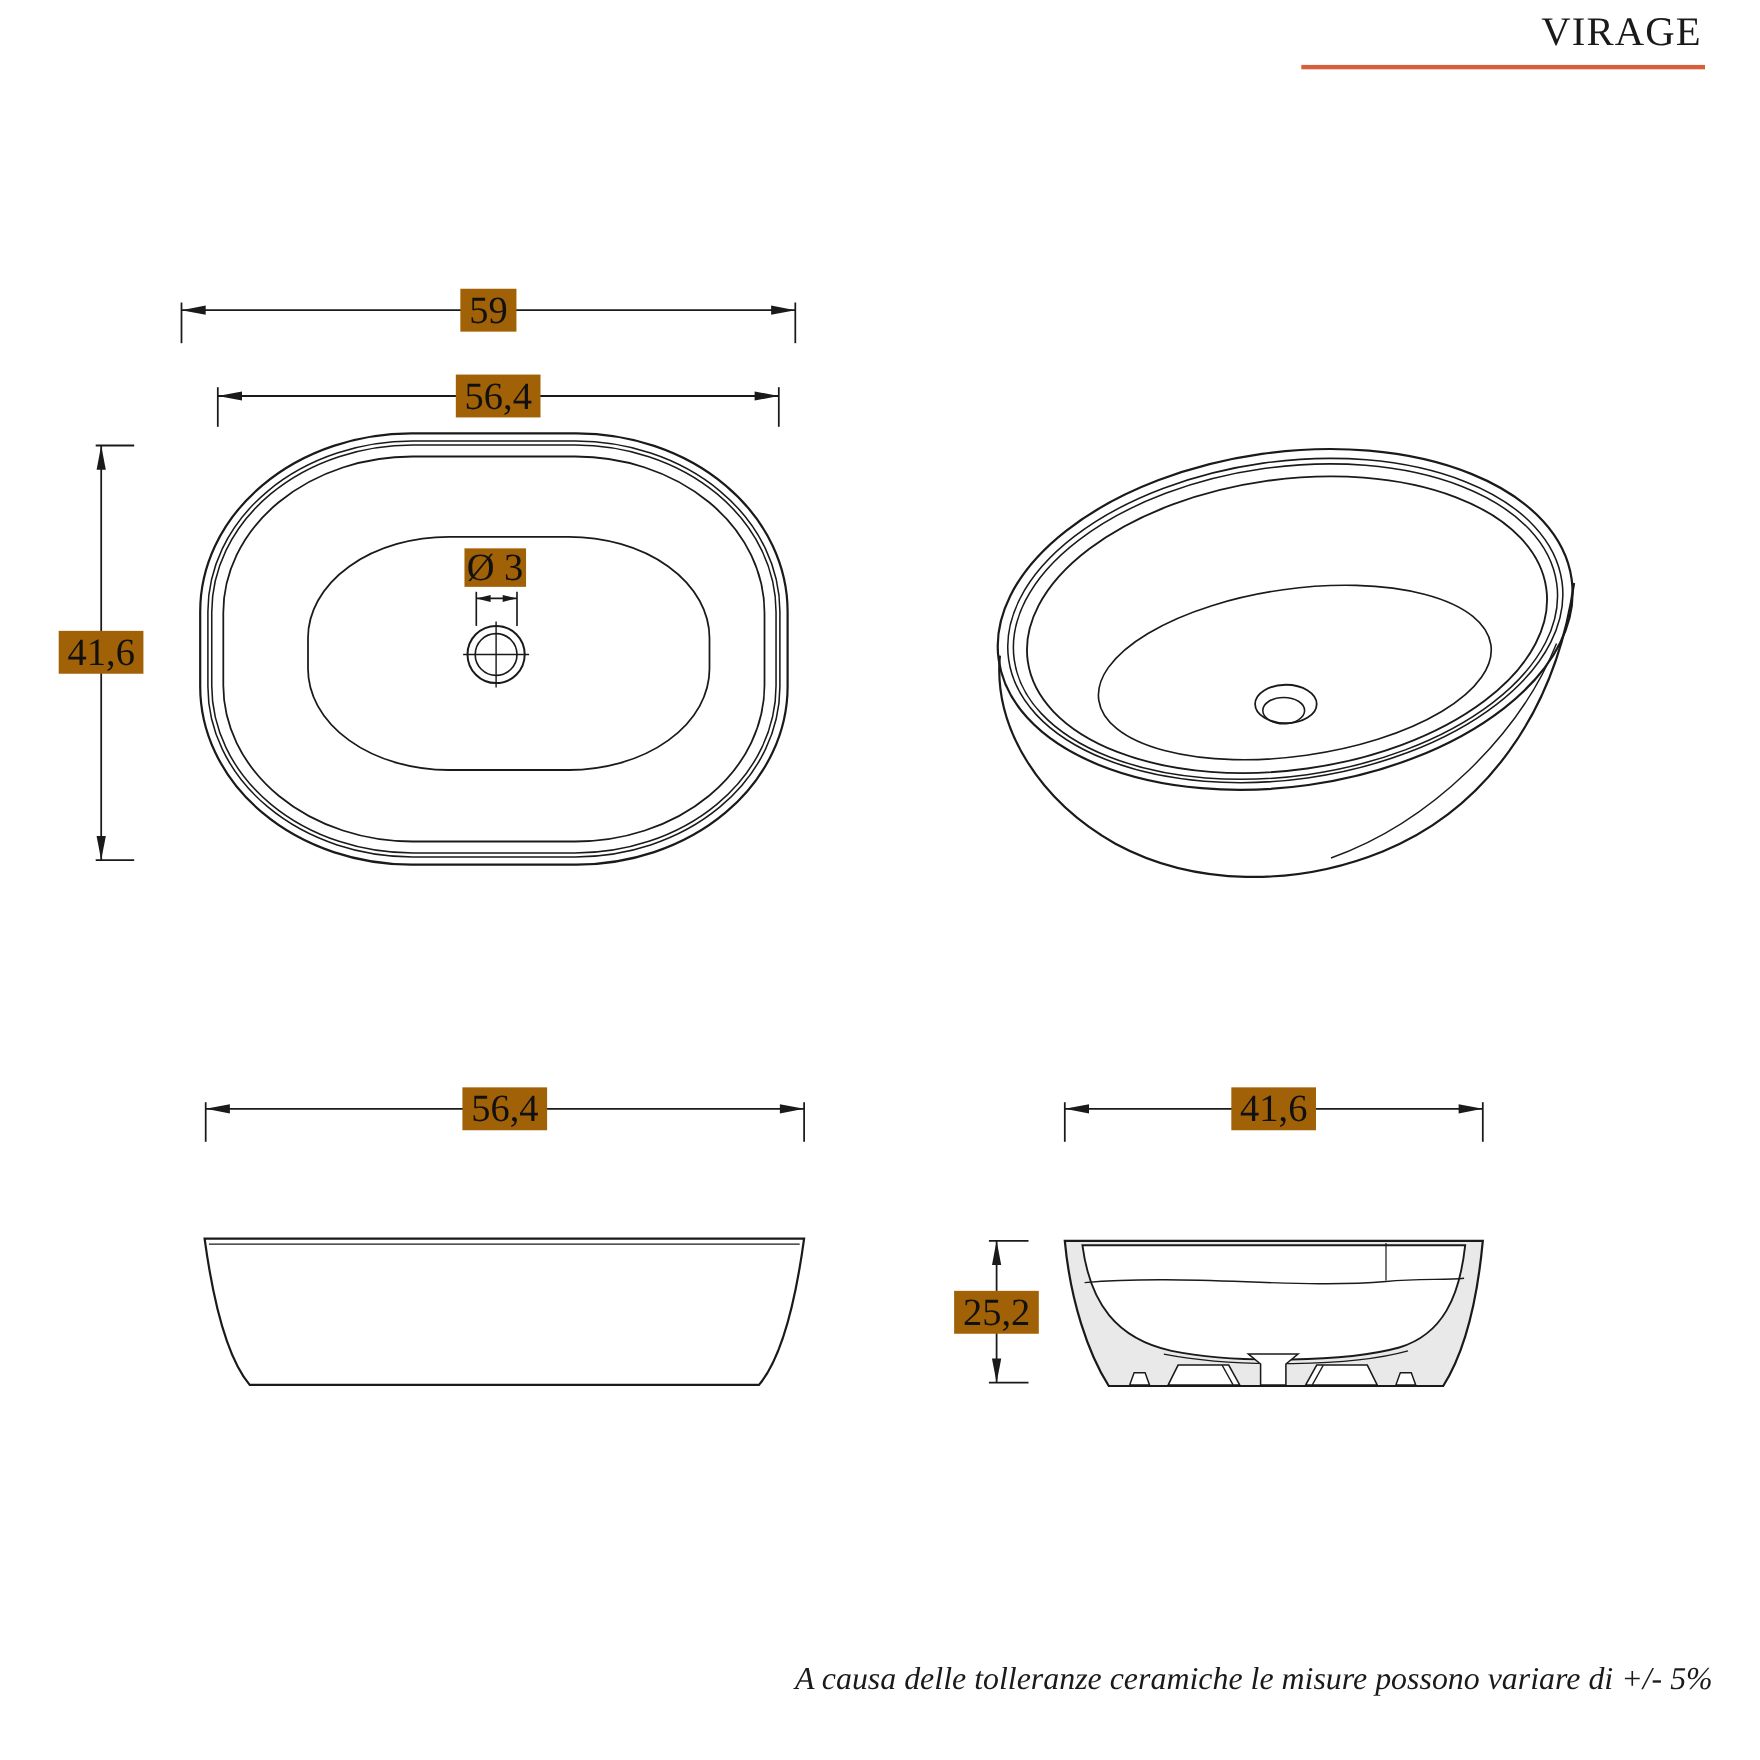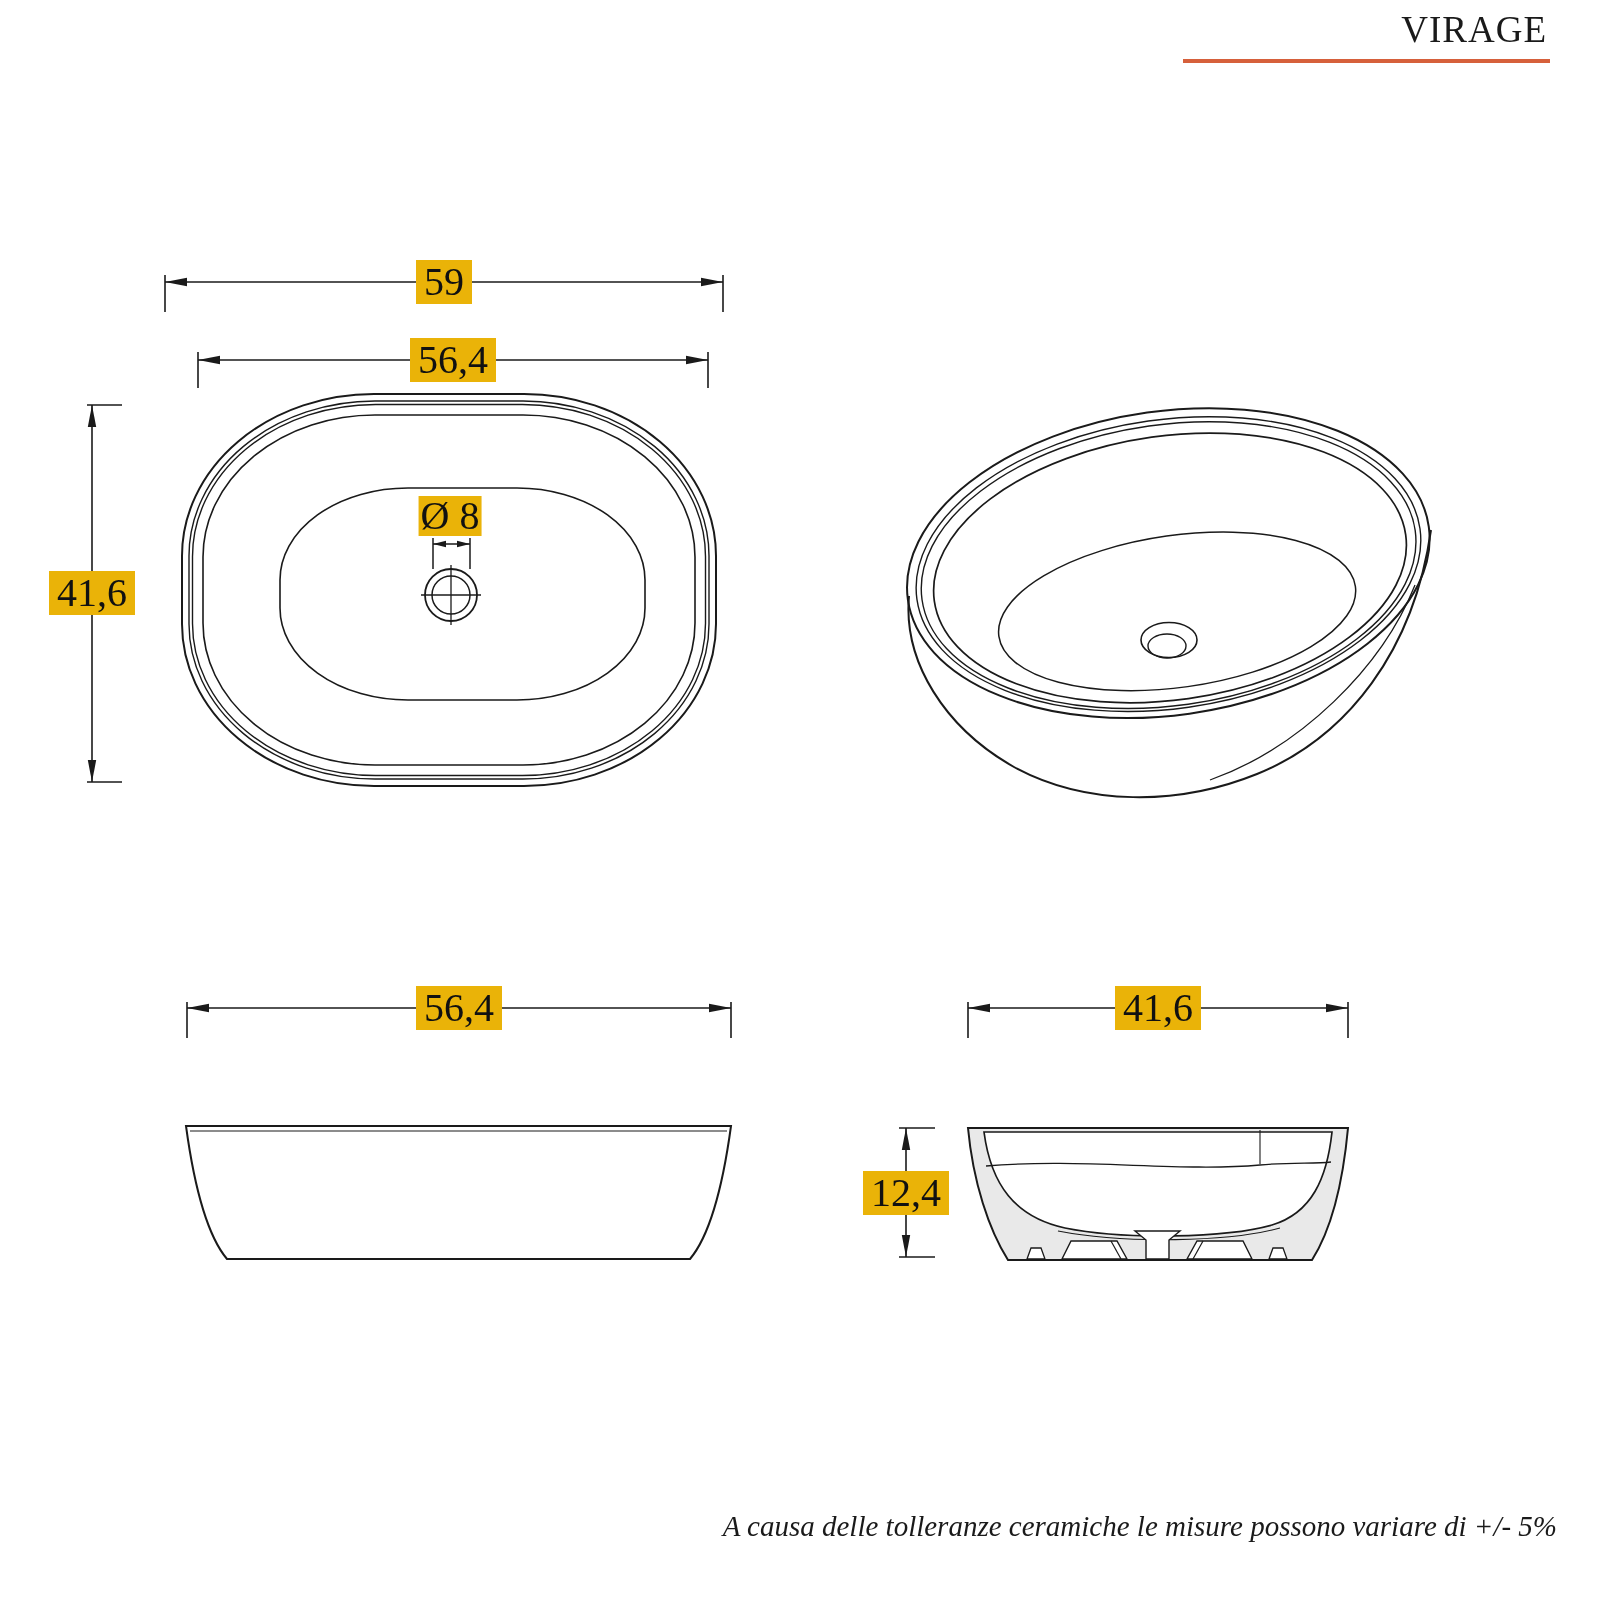--- a/index.html
+++ b/index.html
@@ -7,22 +7,22 @@
     position:relative;width:1600px;height:1600px;background:#ffffff;
     font-family:Liberation Serif, serif;overflow:hidden;
   }
   #drawing{position:absolute;left:0;top:0;}
   .title{
     position:absolute;top:8px;right:53px;font-size:37px;letter-spacing:1px;
     color:#1a1a1a;font-weight:400;
   }
   .accent-rule{position:absolute;top:59px;left:1183px;width:367px;height:4px;}
   .dim-label{
-    position:absolute;transform:translate(-50%,-50%);background:#eab308;
-    color:#111;font-size:40px;line-height:1;padding:2px 8px;white-space:nowrap;
+    position:absolute;transform:translate(-50%,-50%);background:#a16207;
+    color:#111;font-size:35px;line-height:1;padding:2px 8px;white-space:nowrap;
   }
   .footer-note{
     position:absolute;top:1510px;right:43px;font-size:29px;font-style:italic;
     color:#1a1a1a;white-space:nowrap;
   }
 </style>
 </head>
 <body>
 
 <div id="canvas">
@@ -130,19 +130,19 @@
       <line x1="906" y1="1128" x2="906" y2="1257" marker-start="url(#arr)" marker-end="url(#arr)"></line>
     </g>
   </svg>
 
   <div class="title">VIRAGE</div>
   <div class="accent-rule" style="background: rgb(214, 96, 59);"></div>
 
   <div class="dim-label" style="left:444px;top:282px">59</div>
   <div class="dim-label" style="left:453px;top:360px">56,4</div>
   <div class="dim-label" style="left:92px;top:593px">41,6</div>
-  <div class="dim-label" style="left:450px;top:516px;padding:0 2px">Ø 8</div>
+  <div class="dim-label" style="left:450px;top:516px;padding:0 2px">Ø 3</div>
   <div class="dim-label" style="left:459px;top:1008px">56,4</div>
   <div class="dim-label" style="left:1158px;top:1008px">41,6</div>
-  <div class="dim-label" style="left:906px;top:1193px">12,4</div>
+  <div class="dim-label" style="left:906px;top:1193px">25,2</div>
 
   <div class="footer-note">A causa delle tolleranze ceramiche le misure possono variare di +/- 5%</div>
 </div>
 
 </body></html>

